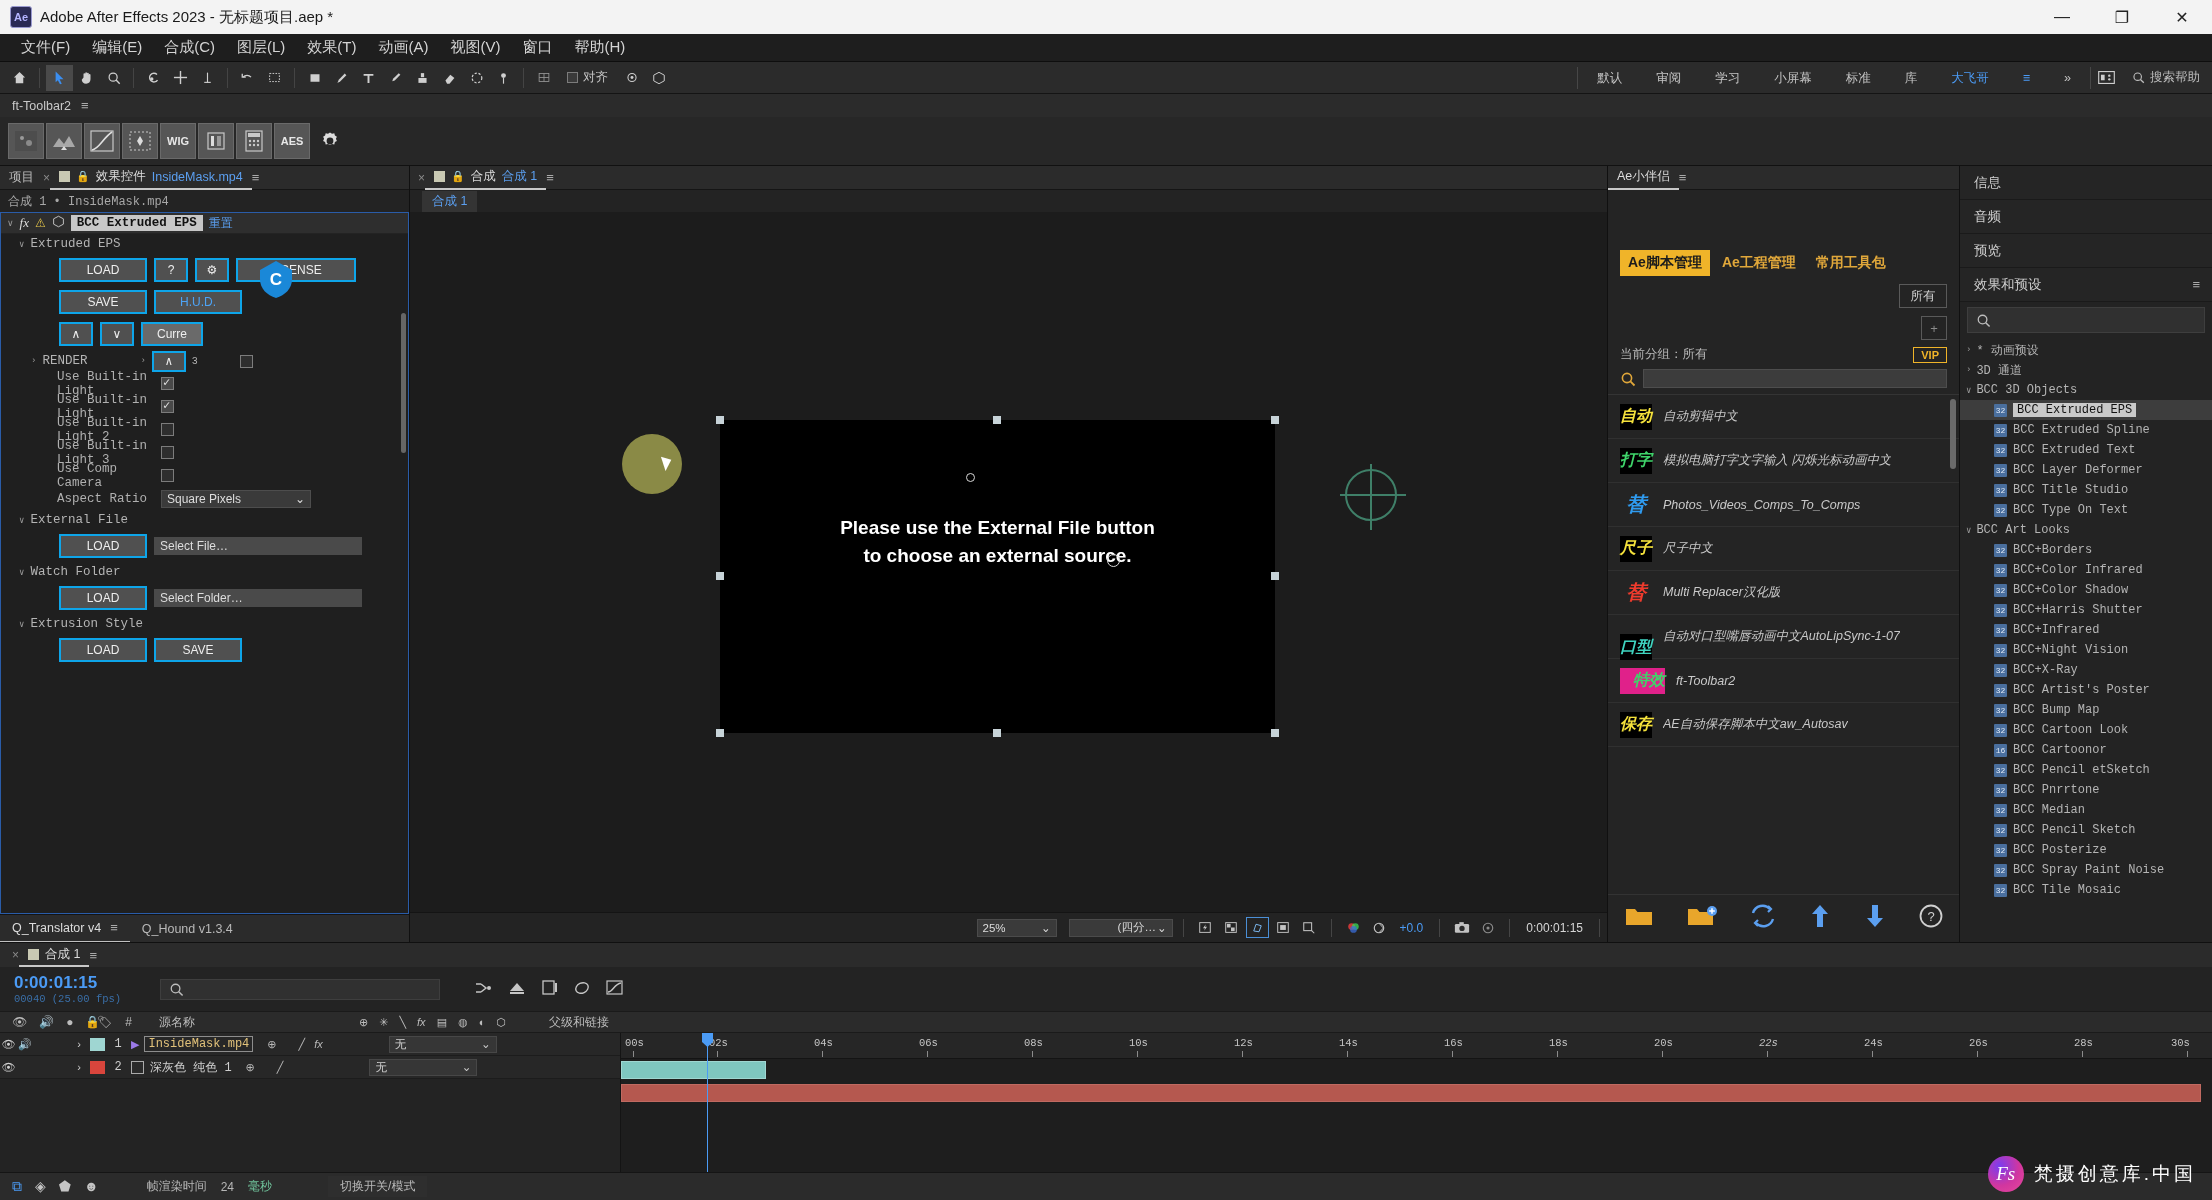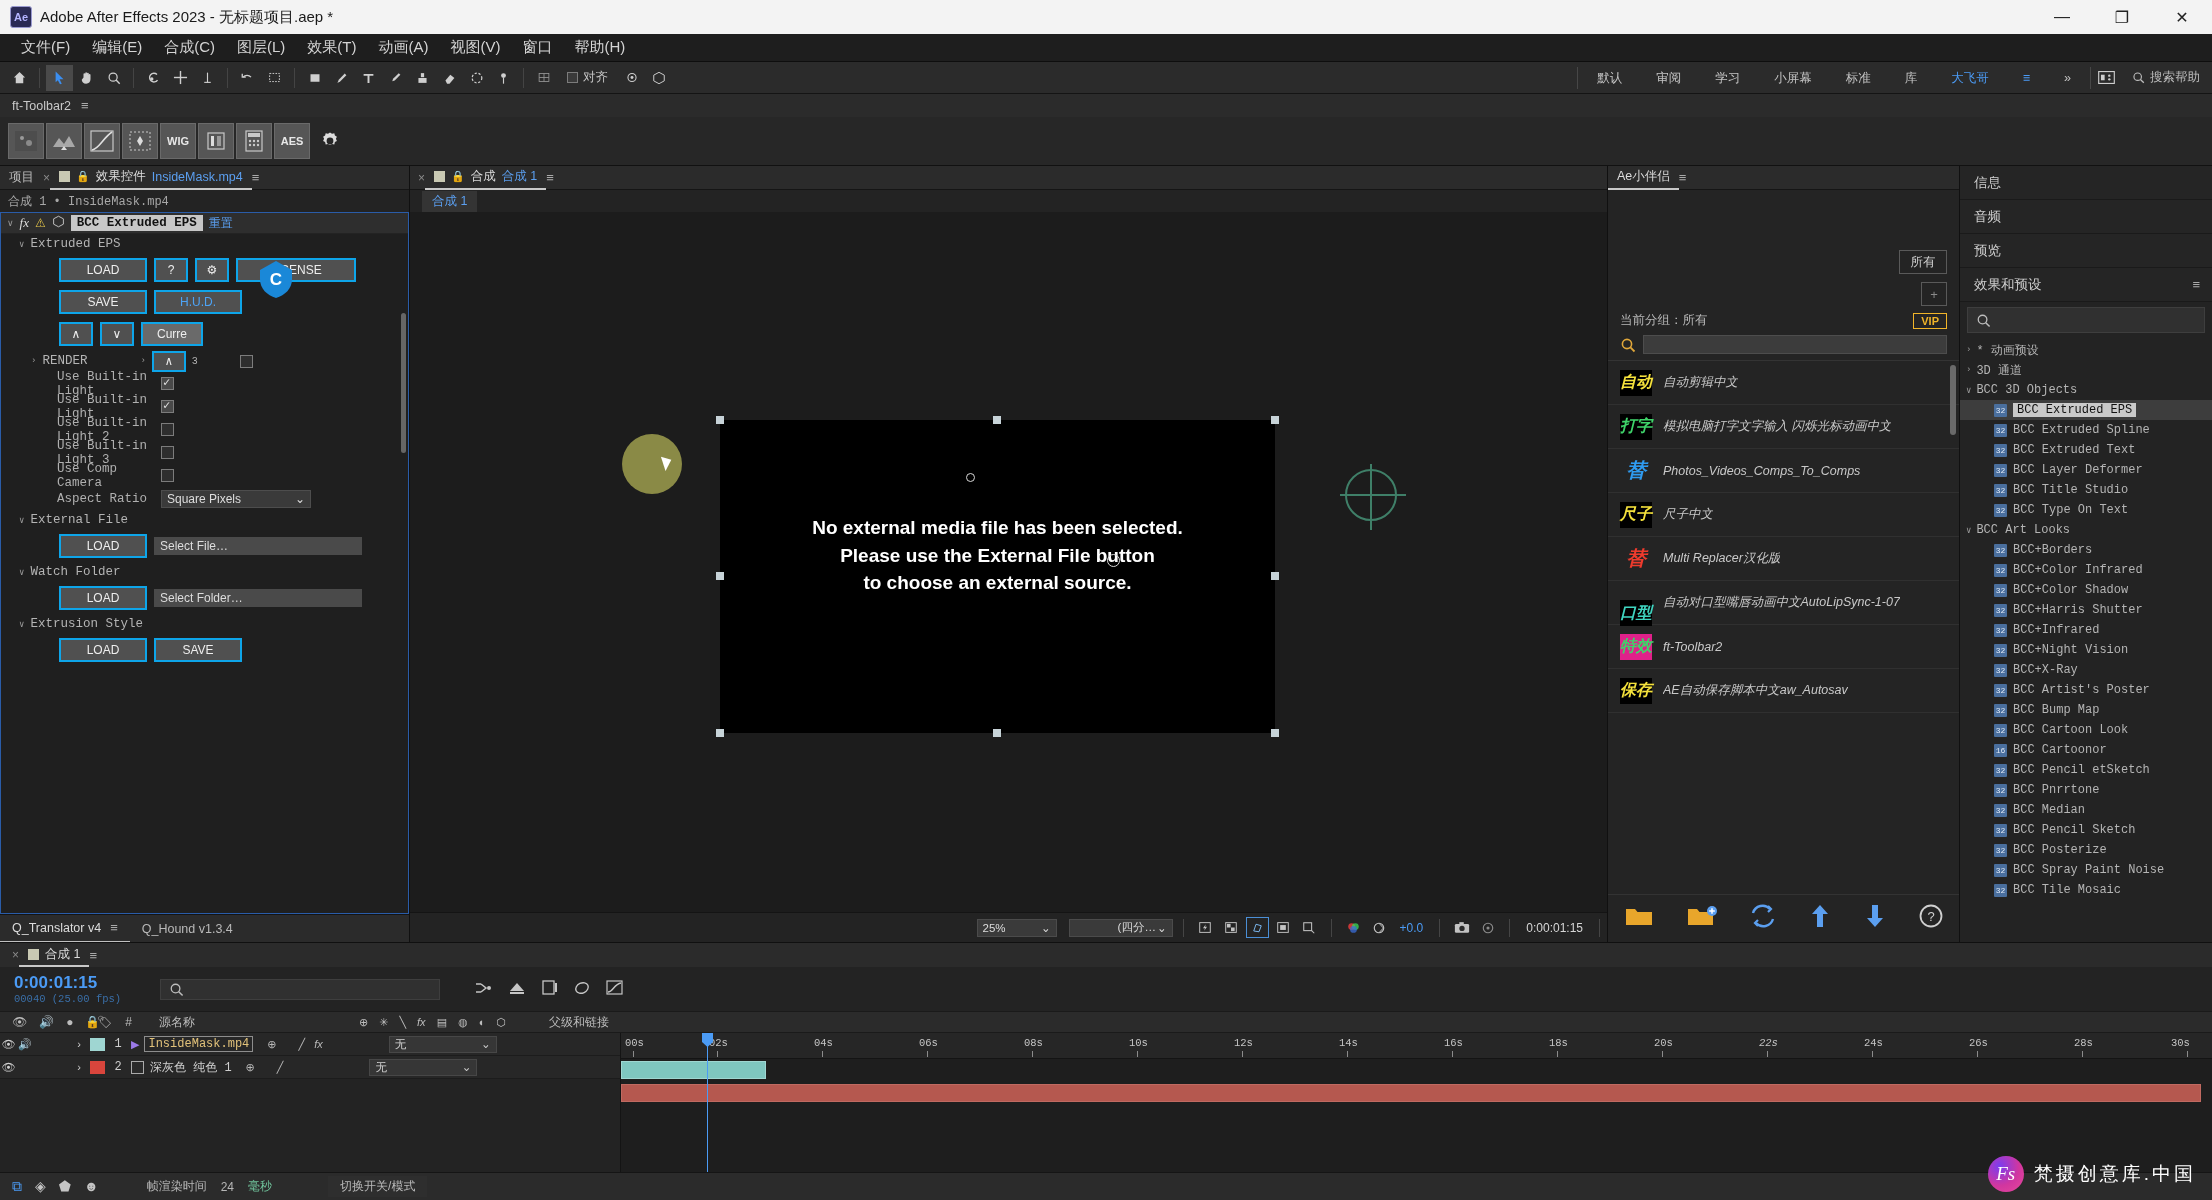--- a/index.html
+++ b/index.html
@@ -617,21 +617,20 @@
         </div>
         <span class="hamb">≡</span>
       </div>
       <div class="compsub">
         <span class="compchip">合成 1</span>
       </div>
 
       <div class="viewer">
         <div class="stage" style="left:310px; top:208px; width:555px; height:313px;">
           <div class="stagetext" style="top:94px;">
-            <div>No external media file has been selected.</div>
             <div>Please use the External File button</div>
             <div>to choose an external source.</div>
           </div>
         </div>
 
         <div class="handle" style="left:306px; top:204px;"></div>
         <div class="handle" style="left:583px; top:204px;"></div>
         <div class="handle" style="left:861px; top:204px;"></div>
         <div class="handle" style="left:306px; top:360px;"></div>
         <div class="handle" style="left:861px; top:360px;"></div>
@@ -721,20 +720,25 @@
     </div>
 
     <div class="scriptcol panel">
       <div class="ptabs">
         <div class="ptab sel">
           <span>Ae小伴侣</span>
         </div>
         <span class="hamb">≡</span>
       </div>
       <div class="scriptbody">
+        <div class="sptabs">
+          <div class="sptab on">Ae脚本管理</div>
+          <div class="sptab">Ae工程管理</div>
+          <div class="sptab">常用工具包</div>
+        </div>
         <div class="sprow2">
           <div class="spgroup">所有</div>
           <div class="spplus">+</div>
         </div>
         <div class="sprow3">
           <span>当前分组：所有</span>
           <span class="vip">VIP</span>
         </div>
         <div class="spsearch">
           <svg width="16" height="16" viewBox="0 0 16 16">
@@ -775,21 +779,21 @@
               </span>
             <span class="sname">Multi Replacer汉化版</span>
           </div>
           <div class="sitem">
             <span class="sicon" style="color:#3fd4c0;background:#000;margin-top:21px;">
                 <span>口型</span>
               </span>
             <span class="sname">自动对口型嘴唇动画中文AutoLipSync-1-07</span>
           </div>
           <div class="sitem">
-            <span class="sicon" style="color:#3fd46a;background:#e0218a;">
+            <span class="sicon" style="color:#3fd46a;background:#e0218a;padding-left:13px;">
                 <span>特效</span>
               </span>
             <span class="sname">ft-Toolbar2</span>
           </div>
           <div class="sitem">
             <span class="sicon" style="color:#f5e23c;background:#000;">
                 <span>保存</span>
               </span>
             <span class="sname">AE自动保存脚本中文aw_Autosav</span>
           </div>

